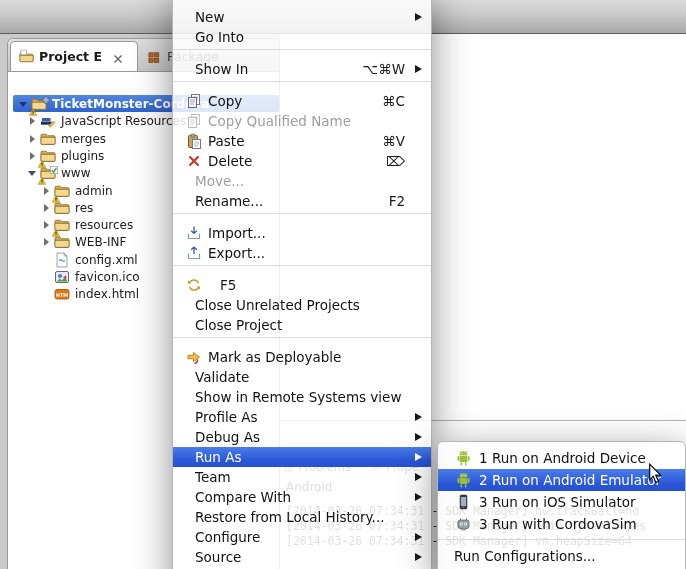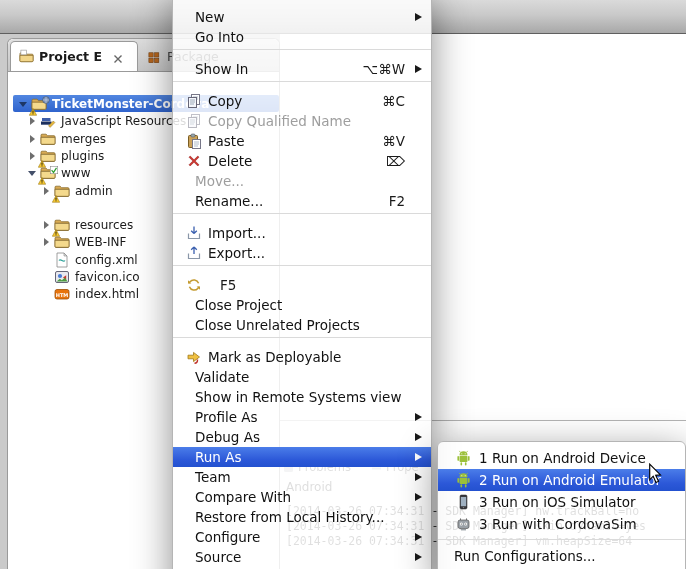--- a/index.html
+++ b/index.html
@@ -197,20 +197,29 @@
               <path d="M1 4.2c0-.6.4-1 1-1h4L7.6 4.7H14c.6 0 1 .4 1 1v6.6c0 .6-.4 1-1 1H2c-.6 0-1-.4-1-1z" fill="#d9ab54" stroke="#8a6d2f" stroke-width=".8"></path>
               <path d="M1 6.2h14v6.1c0 .6-.4 1-1 1H2c-.6 0-1-.4-1-1z" fill="#f2d astroph" stroke="none"></path>
               <path d="M1 6.2h14v6.1c0 .6-.4 1-1 1H2c-.6 0-1-.4-1-1z" fill="#f4d98c" stroke="#8a6d2f" stroke-width=".8"></path>
             </svg><span class="deco warning"><svg viewBox="0 0 8 8">
                 <path d="M4 .5L7.7 7.3H.3z" fill="#f5c834" stroke="#8f6a00" stroke-width=".5"></path>
                 <rect x="3.55" y="2.6" width=".9" height="2.2" fill="#000"></rect>
                 <rect x="3.55" y="5.4" width=".9" height=".9" fill="#000"></rect>
               </svg></span></span>
           <span class="tree-label">admin</span>
         </div>
+        <div class="tree-row" style="top: 128px; padding-left: 34px;">
+          <span class="tw collapsed"></span>
+          <span class="ti"><svg class="base" viewBox="0 0 16 16">
+              <path d="M1 4.2c0-.6.4-1 1-1h4L7.6 4.7H14c.6 0 1 .4 1 1v6.6c0 .6-.4 1-1 1H2c-.6 0-1-.4-1-1z" fill="#d9ab54" stroke="#8a6d2f" stroke-width=".8"></path>
+              <path d="M1 6.2h14v6.1c0 .6-.4 1-1 1H2c-.6 0-1-.4-1-1z" fill="#f2d astroph" stroke="none"></path>
+              <path d="M1 6.2h14v6.1c0 .6-.4 1-1 1H2c-.6 0-1-.4-1-1z" fill="#f4d98c" stroke="#8a6d2f" stroke-width=".8"></path>
+            </svg></span>
+          <span class="tree-label">res</span>
+        </div>
         <div class="tree-row" style="top: 145px; padding-left: 34px;">
           <span class="tw collapsed"></span>
           <span class="ti"><svg class="base" viewBox="0 0 16 16">
               <path d="M1 4.2c0-.6.4-1 1-1h4L7.6 4.7H14c.6 0 1 .4 1 1v6.6c0 .6-.4 1-1 1H2c-.6 0-1-.4-1-1z" fill="#d9ab54" stroke="#8a6d2f" stroke-width=".8"></path>
               <path d="M1 6.2h14v6.1c0 .6-.4 1-1 1H2c-.6 0-1-.4-1-1z" fill="#f2d astroph" stroke="none"></path>
               <path d="M1 6.2h14v6.1c0 .6-.4 1-1 1H2c-.6 0-1-.4-1-1z" fill="#f4d98c" stroke="#8a6d2f" stroke-width=".8"></path>
             </svg><span class="deco warning"><svg viewBox="0 0 8 8">
                 <path d="M4 .5L7.7 7.3H.3z" fill="#f5c834" stroke="#8f6a00" stroke-width=".5"></path>
                 <rect x="3.55" y="2.6" width=".9" height="2.2" fill="#000"></rect>
                 <rect x="3.55" y="5.4" width=".9" height=".9" fill="#000"></rect>
@@ -332,24 +341,24 @@
       <div class="menu-sep"></div>
       <div class="menu-item has-icon">
         <span class="mi-icon"><svg viewBox="0 0 16 16">
             <path d="M12.6 6.2A5 5 0 0 0 4 4.8L2.6 6.2M3.4 9.8a5 5 0 0 0 8.6 1.4l1.4-1.4" fill="none" stroke="#c49b30" stroke-width="1.5"></path>
             <path d="M2 3.2v3.4h3.4z" fill="#c49b30"></path>
             <path d="M14 12.8V9.4h-3.4z" fill="#c49b30"></path>
           </svg></span>
         <span class="mi-shortcut">F5</span>
       </div>
       <div class="menu-item">
+        <span class="mi-label">Close Unrelated Projects</span>
+      </div>
+      <div class="menu-item">
         <span class="mi-label">Close Project</span>
-      </div>
-      <div class="menu-item">
-        <span class="mi-label">Close Unrelated Projects</span>
       </div>
       <div class="menu-sep"></div>
       <div class="menu-item has-icon">
         <span class="mi-icon"><svg viewBox="0 0 16 16">
             <path d="M2 6.2h5.5V3.4L13.5 8l-6 4.6V9.8H2z" fill="#f0c040" stroke="#a07818" stroke-width=".8"></path>
             <path d="M11.5 10.5c.2 2.4-.8 3.6-3 3.8" stroke="#c03028" stroke-width="1.4" fill="none"></path>
           </svg></span>
         <span class="mi-label">Mark as Deployable</span>
       </div>
       <div class="menu-item">

